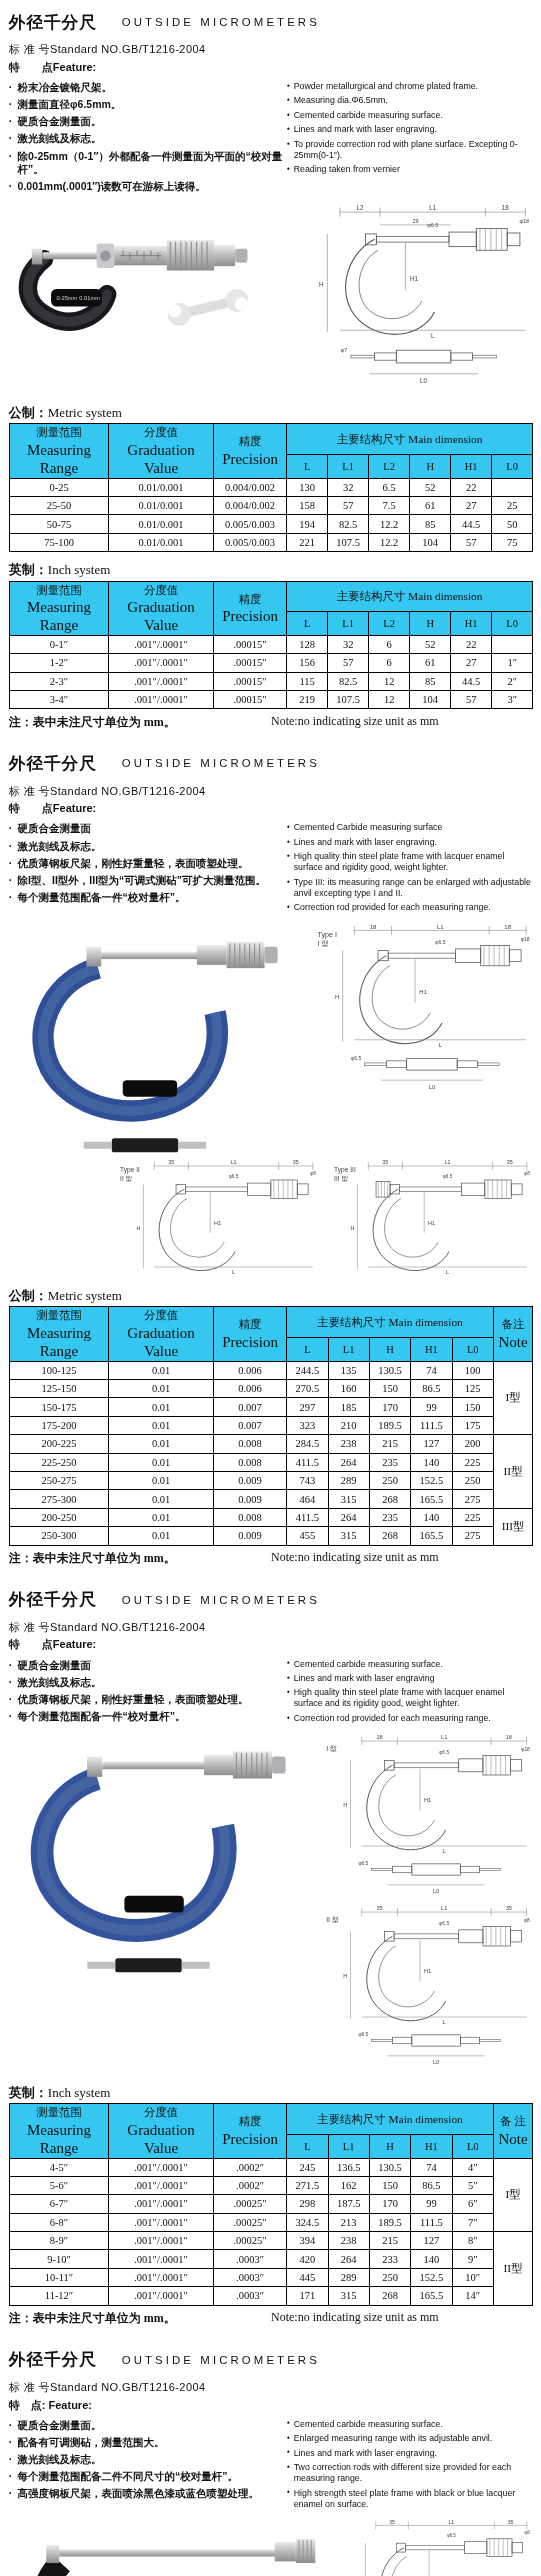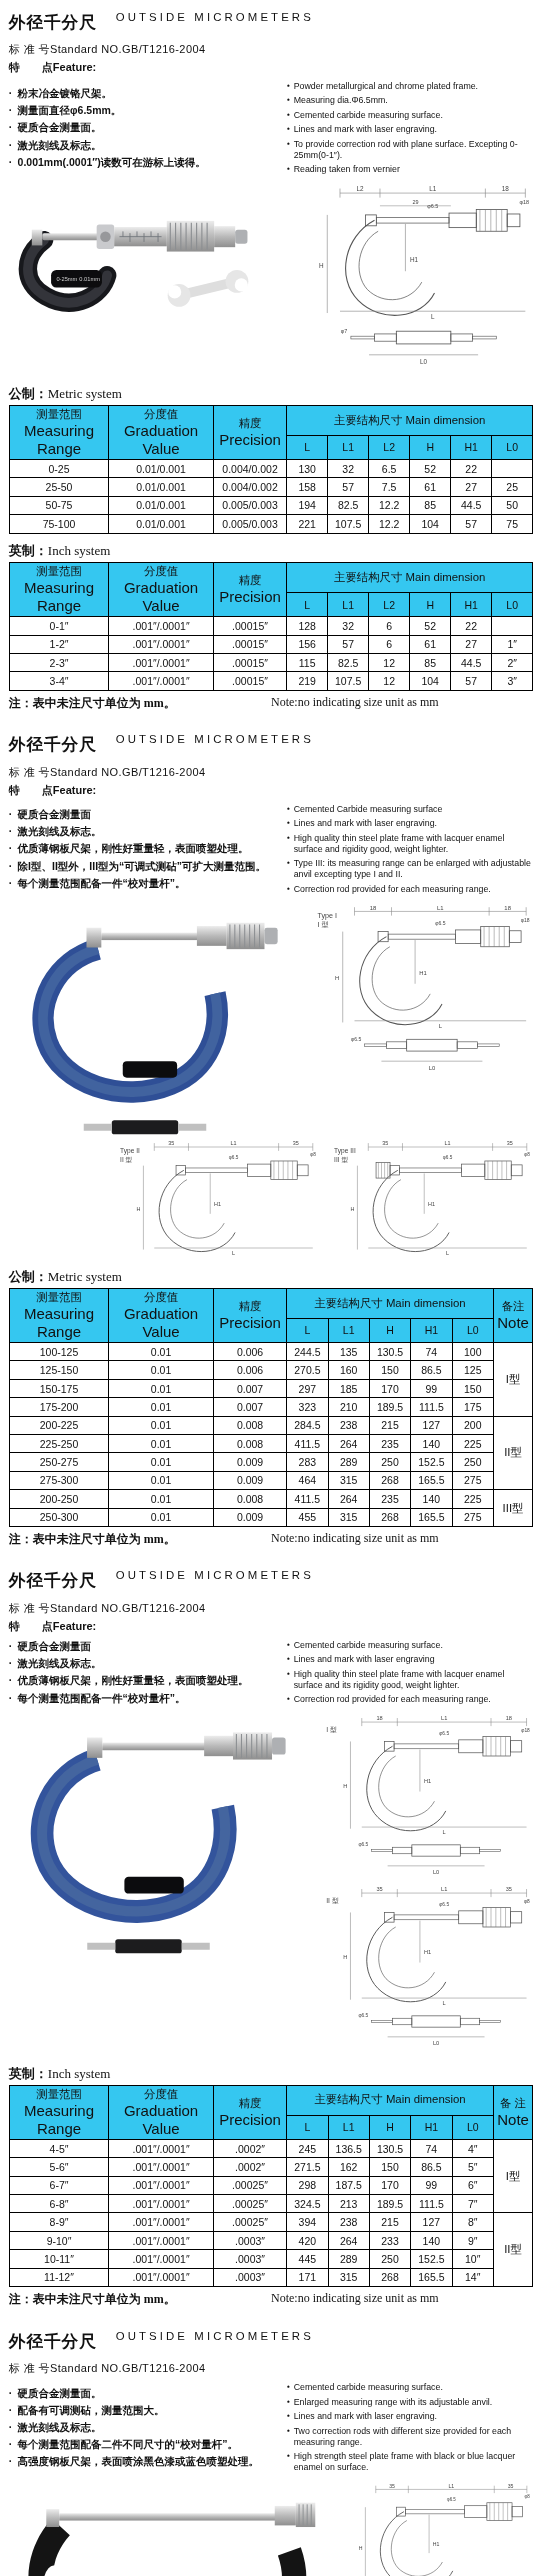--- a/index.html
+++ b/index.html
@@ -1,39 +1,39 @@
 <!DOCTYPE html>
 <html style="--accent: #35c7f0;font-size:14px"><head>
 <meta charset="utf-8">
 <style>
   *{margin:0;padding:0;box-sizing:border-box}
   html,body{background:#fff}
   body{width:542px;color:#111;font-family:"Liberation Sans",sans-serif}
   .page{width:542px;padding:3.5px 0 8.8px}
   .sec{padding:3.5px 8.8px 1.8px}
-  .title{display:flex;align-items:flex-start;gap:19px;margin:3.5px 0 7px}
+  .title{display:flex;align-items:center;gap:25px;margin:3.5px 0 7px}
   .title .zh{font-size:16.7px;font-weight:bold;letter-spacing:0.9px}
   .title .en{font-size:11.4px;font-weight:normal;letter-spacing:3.1px}
   .std{font-size:11px;font-weight:normal;letter-spacing:0.4px;margin:8.8px 0 2.6px}
   .featlbl{font-size:11px;font-weight:bold;margin:1.8px 0 2.6px}
-  .features{display:flex;align-items:center}
+  .features{display:flex;align-items:flex-start}
   .f-zh{width:53%;list-style:none}
   .f-zh li{font-size:10.5px;font-weight:bold;line-height:1.3;margin:3.5px 0;padding-left:8.8px;position:relative}
   .f-zh li::before{content:"·";position:absolute;left:0;font-weight:bold}
   .f-en{width:47%;list-style:none}
   .f-en li{font-size:8.8px;line-height:1.25;margin:3.5px 0;padding-left:7px;position:relative}
   .f-en li::before{content:"●";position:absolute;left:0;top:0.9px;font-size:5.3px}
   .figure{margin:5.3px 0 1.8px}
   .fig-row{display:flex;align-items:flex-start;justify-content:space-between}
   .fig-row.right{justify-content:flex-end;gap:12.3px}
   .photo-col{display:flex;flex-direction:column;align-items:center;gap:5.3px}
   .drawcol{display:flex;flex-direction:column;align-items:flex-end}
   .syslabel{font-family:"Liberation Serif",serif;font-size:13px;margin:8.8px 0 1.8px}
   .syslabel .lz{font-weight:bold}
-  table.spec{border-collapse:collapse;width:100%;table-layout:fixed;font-family:Liberation Sans, sans-serif}
+  table.spec{border-collapse:collapse;width:100%;table-layout:fixed;font-family:Liberation Serif, serif}
   .spec th,.spec td{border:0.9px solid #000;text-align:center;padding:0.9px 0.9px;font-size:10.5px;overflow:hidden}
   .spec thead th{background:var(--accent,#35c7f0);font-weight:normal}
   .spec .hz{font-size:11.4px;line-height:1.35}
   .spec .he{font-size:15px;line-height:1.2}
   .spec td{height:18.4px}
   .spec .notecell{font-size:11.4px}
   .note{display:flex;font-family:"Liberation Serif",serif;font-size:12px;margin:4.4px 0 12.3px}
   .note .nz{width:50%;font-weight:bold}
   .drawing text{font-family:"Liberation Sans",sans-serif}
 </style>
@@ -48,20 +48,21 @@
       <span class="en">OUTSIDE MICROMETERS</span>
     </div>
     <div class="std">标 准 号Standard NO.GB/T1216-2004</div>
     <div class="featlbl">特　　点Feature:</div>
     <div class="features">
       <ul class="f-zh">
           <li>粉末冶金镀铬尺架。</li>
           <li>测量面直径φ6.5mm。</li>
           <li>硬质合金测量面。</li>
           <li>激光刻线及标志。</li>
+          <li>除0-25mm（0-1″）外都配备一件测量面为平面的“校对量杆”。</li>
           <li>0.001mm(.0001″)读数可在游标上读得。</li>
         </ul>
       <ul class="f-en">
           <li>Powder metallurgical and chrome plated frame.</li>
           <li>Measuring dia.Φ6.5mm.</li>
           <li>Cemented carbide measuring surface.</li>
           <li>Lines and mark with laser engraving.</li>
           <li>To provide correction rod with plane surface. Excepting 0-25mm(0-1″).</li>
           <li>Reading taken from vernier</li>
         </ul>
@@ -571,21 +572,21 @@
               <td>411.5</td>
               <td>264</td>
               <td>235</td>
               <td>140</td>
               <td>225</td>
             </tr>
             <tr>
               <td>250-275</td>
               <td>0.01</td>
               <td>0.009</td>
-              <td>283</td>
+              <td>743</td>
               <td>289</td>
               <td>250</td>
               <td>152.5</td>
               <td>250</td>
             </tr>
             <tr>
               <td>275-300</td>
               <td>0.01</td>
               <td>0.009</td>
               <td>464</td>
@@ -881,20 +882,21 @@
       <span class="ne">Note:no indicating size unit as mm</span>
     </div>
   </div>
 
   <div class="sec">
     <div class="title">
       <span class="zh">外径千分尺</span>
       <span class="en">OUTSIDE MICROMETERS</span>
     </div>
     <div class="std">标 准 号Standard NO.GB/T1216-2004</div>
+    <div class="featlbl">特　点: Feature:</div>
     <div class="features">
       <ul class="f-zh">
           <li>硬质合金测量面。</li>
           <li>配备有可调测砧，测量范围大。</li>
           <li>激光刻线及标志。</li>
           <li>每个测量范围配备二件不同尺寸的“校对量杆”。</li>
           <li>高强度钢板尺架，表面喷涂黑色漆或蓝色喷塑处理。</li>
         </ul>
       <ul class="f-en">
           <li>Cemented carbide measuring surface.</li>

